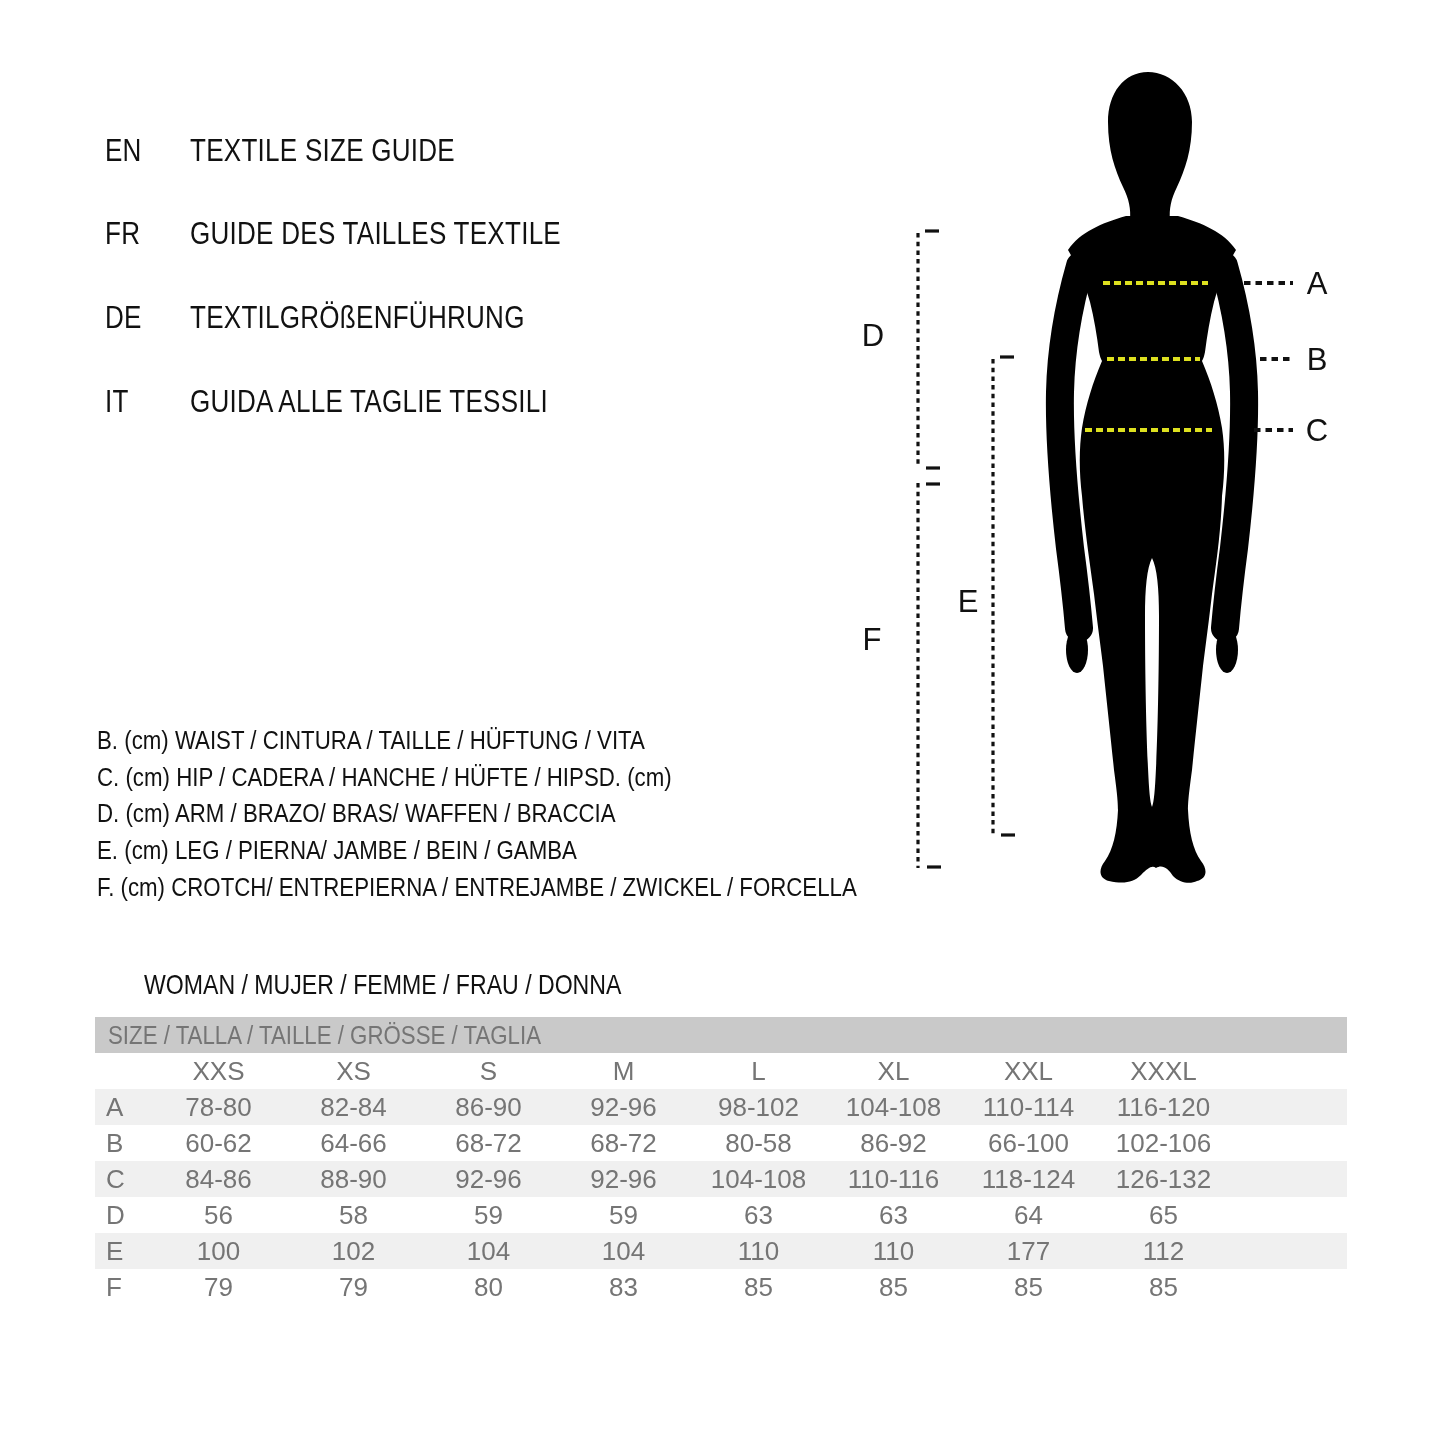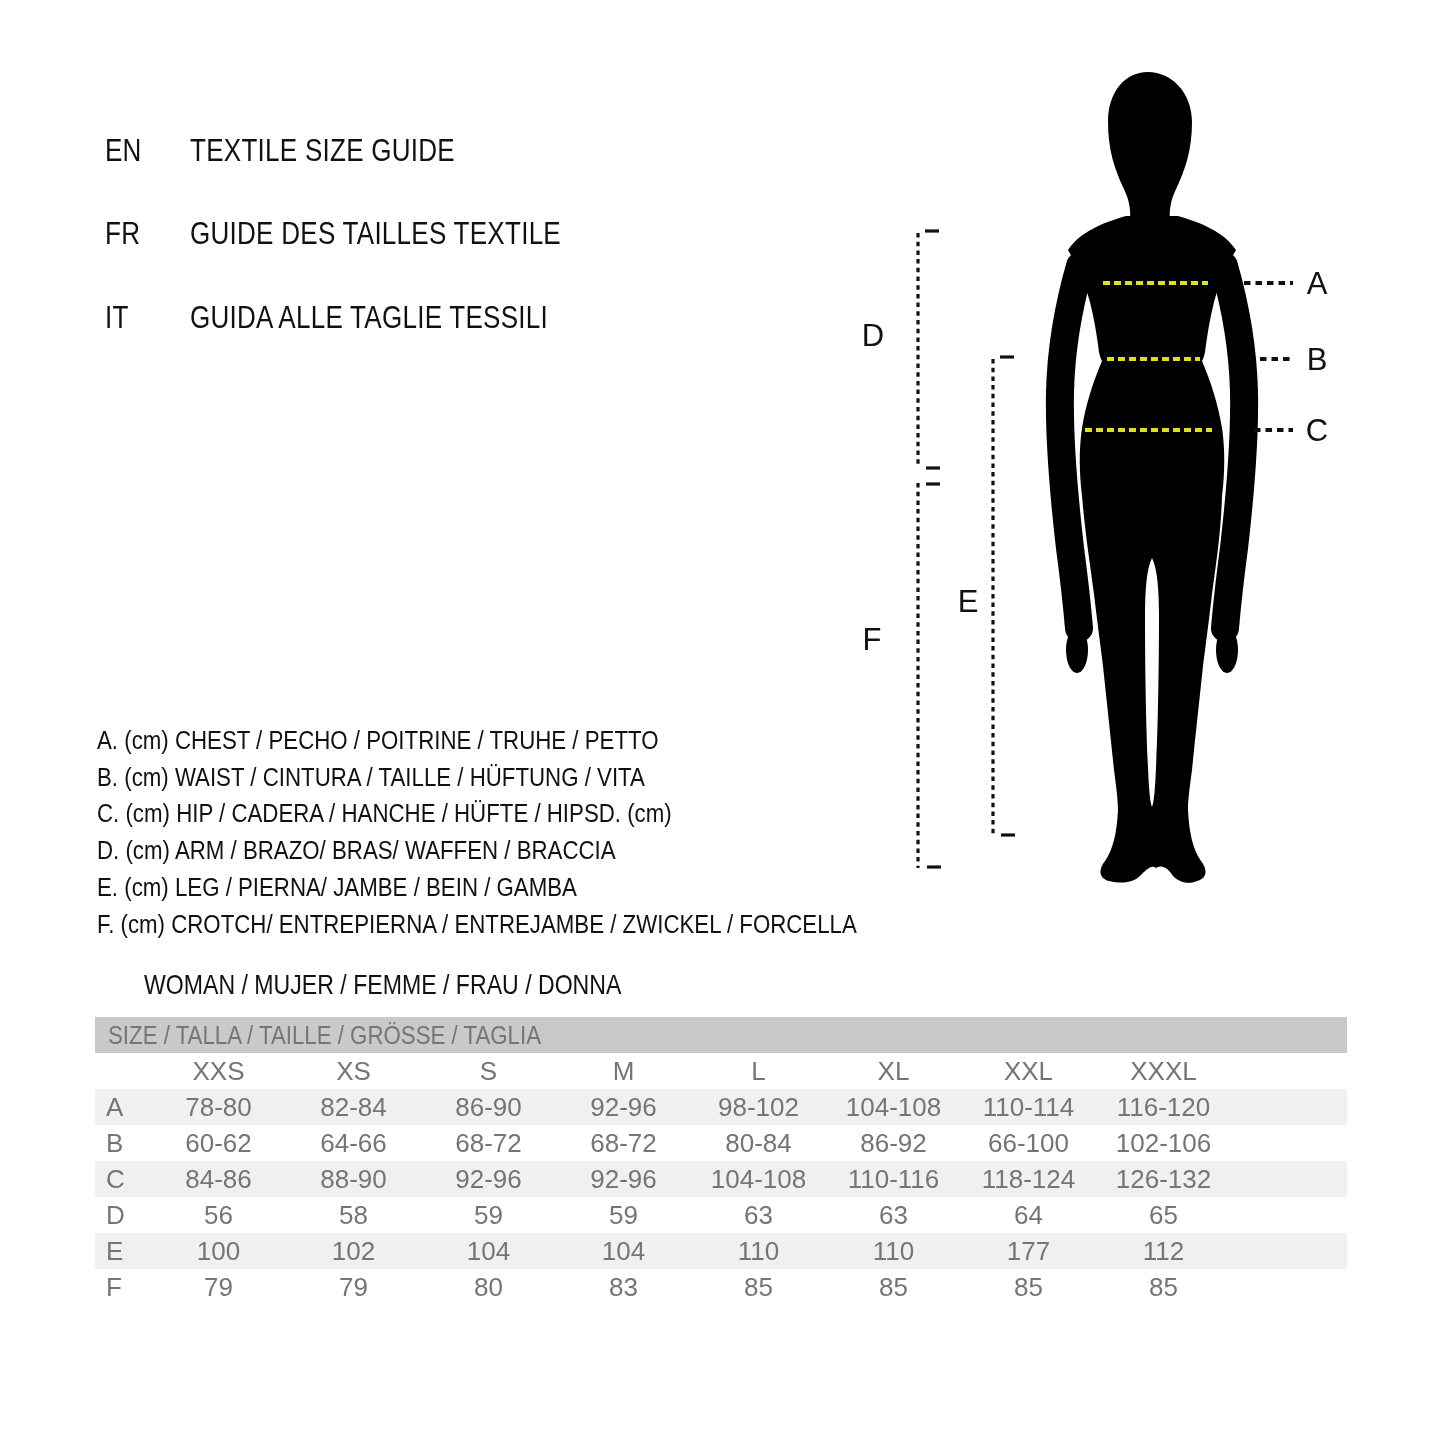--- a/index.html
+++ b/index.html
@@ -56,20 +56,24 @@
 <div class="lang-block">
   <div class="lang-row">
     <span class="lang-code"><span class="cond">EN</span></span>
     <span class="cond">TEXTILE SIZE GUIDE</span>
   </div>
   <div class="lang-row">
     <span class="lang-code"><span class="cond">FR</span></span>
     <span class="cond">GUIDE DES TAILLES TEXTILE</span>
   </div>
   <div class="lang-row">
+    <span class="lang-code"><span class="cond">DE</span></span>
+    <span class="cond">TEXTILGRÖßENFÜHRUNG</span>
+  </div>
+  <div class="lang-row">
     <span class="lang-code"><span class="cond">IT</span></span>
     <span class="cond">GUIDA ALLE TAGLIE TESSILI</span>
   </div>
 </div>
 
 <div class="diagram">
   <svg width="570" height="870" viewBox="0 0 570 870">
 
     <path fill="#000000" d="M296 156 C272 163 250 172 238 190 C247 205 255 224 260 242 C264 258 267 276 269 292
          C270 297 271 299 272 301 C263 322 256 344 252 368 C249 388 249 412 252 436
@@ -118,23 +122,20 @@
   <div class="marker marker-a">A</div>
   <div class="marker marker-b">B</div>
   <div class="marker marker-c">C</div>
   <div class="marker marker-d">D</div>
   <div class="marker marker-e">E</div>
   <div class="marker marker-f">F</div>
 </div>
 
 <div class="key-block">
   <div class="key-line">
-      <span class="cond">A. (cm) CHEST / PECHO / POITRINE / TRUHE / PETTO</span>
-    </div>
-  <div class="key-line">
       <span class="cond">B. (cm) WAIST / CINTURA / TAILLE / HÜFTUNG / VITA</span>
     </div>
   <div class="key-line">
       <span class="cond">C. (cm) HIP / CADERA / HANCHE / HÜFTE / HIPSD. (cm)</span>
     </div>
   <div class="key-line">
       <span class="cond">D. (cm) ARM / BRAZO/ BRAS/ WAFFEN / BRACCIA</span>
     </div>
   <div class="key-line">
       <span class="cond">E. (cm) LEG / PIERNA/ JAMBE / BEIN / GAMBA</span>
@@ -176,21 +177,21 @@
     <span class="val">116-120</span>
     <span></span>
   </div>
 
   <div class="trow">
     <span class="rl">B</span>
     <span class="val">60-62</span>
     <span class="val">64-66</span>
     <span class="val">68-72</span>
     <span class="val">68-72</span>
-    <span class="val">80-84</span>
+    <span class="val">80-58</span>
     <span class="val">86-92</span>
     <span class="val">66-100</span>
     <span class="val">102-106</span>
     <span></span>
   </div>
 
   <div class="trow alt">
     <span class="rl">C</span>
     <span class="val">84-86</span>
     <span class="val">88-90</span>

